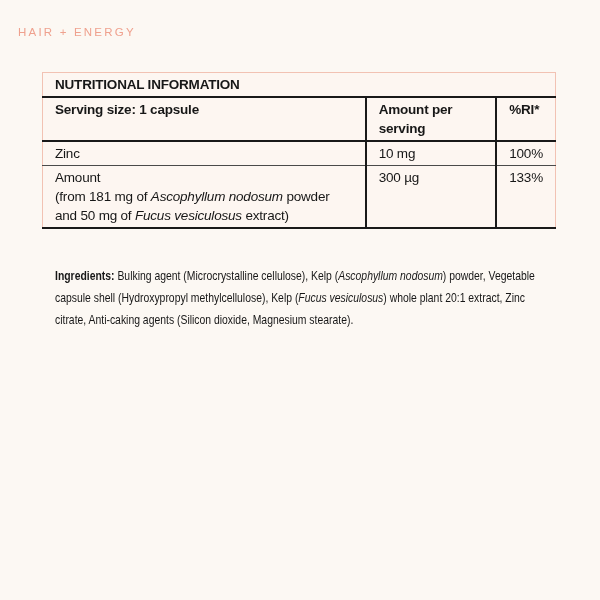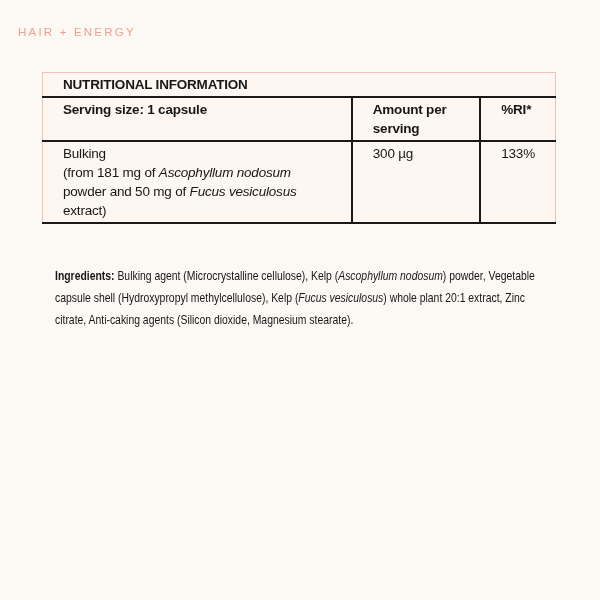--- a/index.html
+++ b/index.html
@@ -30,21 +30,21 @@
 
   table.nutrition {
     position: absolute; left: 42px; top: 72px;
     width: 514px;
     border-collapse: collapse;
     background: var(--table-background);
     border: 1.5px solid var(--table-border);
     color: var(--text);
   }
   table.nutrition td, table.nutrition th {
-    padding: 2px 20px;
+    padding: 2px 12px;
     text-align: left;
     vertical-align: top;
     font-size: 13.5px;
     line-height: 19px;
     letter-spacing: -0.2px;
   }
   .title-cell {
     font-weight: bold;
     font-size: 15.5px;
     line-height: 18px;
@@ -90,23 +90,28 @@
   <table class="nutrition">
     <tbody>
         <tr>
       <td colspan="3" class="title-cell">NUTRITIONAL INFORMATION</td>
     </tr>
     <tr>
       <th class="col-head col-serving">Serving size: 1 capsule</th>
       <th class="col-head v-div col-amount">Amount per serving</th>
       <th class="col-head v-div col-ri">%RI*</th>
     </tr>
+    <tr class="row-zinc">
+      <td>Zinc</td>
+      <td class="v-div">10 mg</td>
+      <td class="v-div">100%</td>
+    </tr>
     <tr class="row-iodine">
       <td>
-        <div>Bulking</div>
+        <div>Amount</div>
         <div><span>(from 181 mg of </span><span class="it">Ascophyllum nodosum</span><span> powder and 50 mg of </span><span class="it">Fucus vesiculosus</span><span> extract)</span></div>
       </td>
       <td class="v-div">300 µg</td>
       <td class="v-div">133%</td>
     </tr>
   </tbody>
     </table>
 
   <p class="ingredients"><span class="bd">Ingredients:</span><span> Bulking agent (Microcrystalline cellulose), Kelp (</span><span class="it">Ascophyllum nodosum</span><span>) powder, Vegetable capsule shell (Hydroxypropyl methylcellulose), Kelp (</span><span class="it">Fucus vesiculosus</span><span>) whole plant 20:1 extract, Zinc citrate, Anti-caking agents (Silicon dioxide, Magnesium stearate).</span></p>
 

